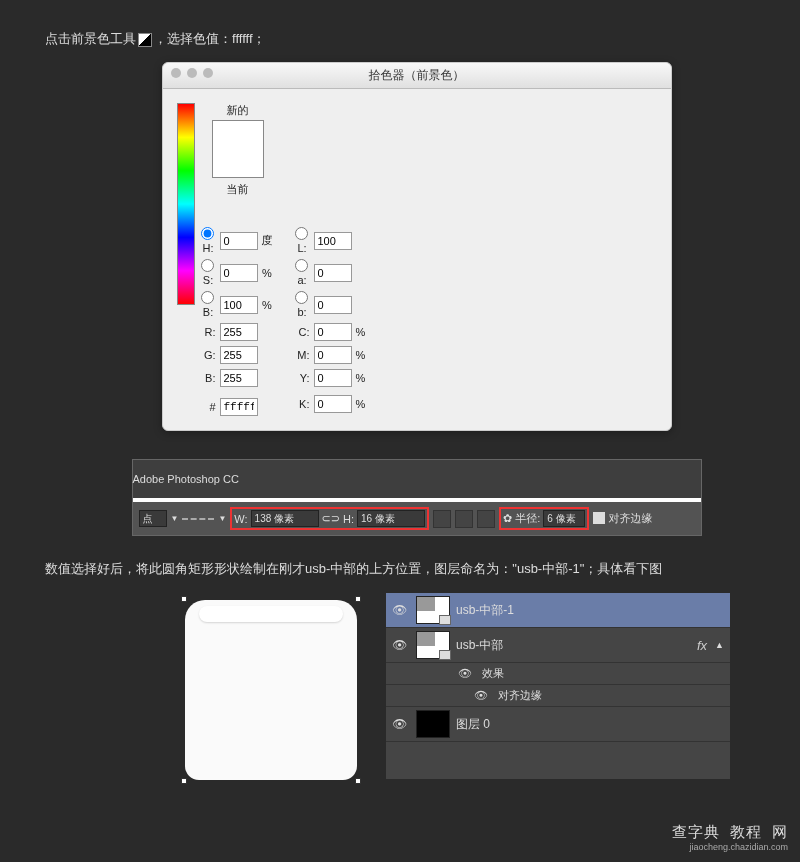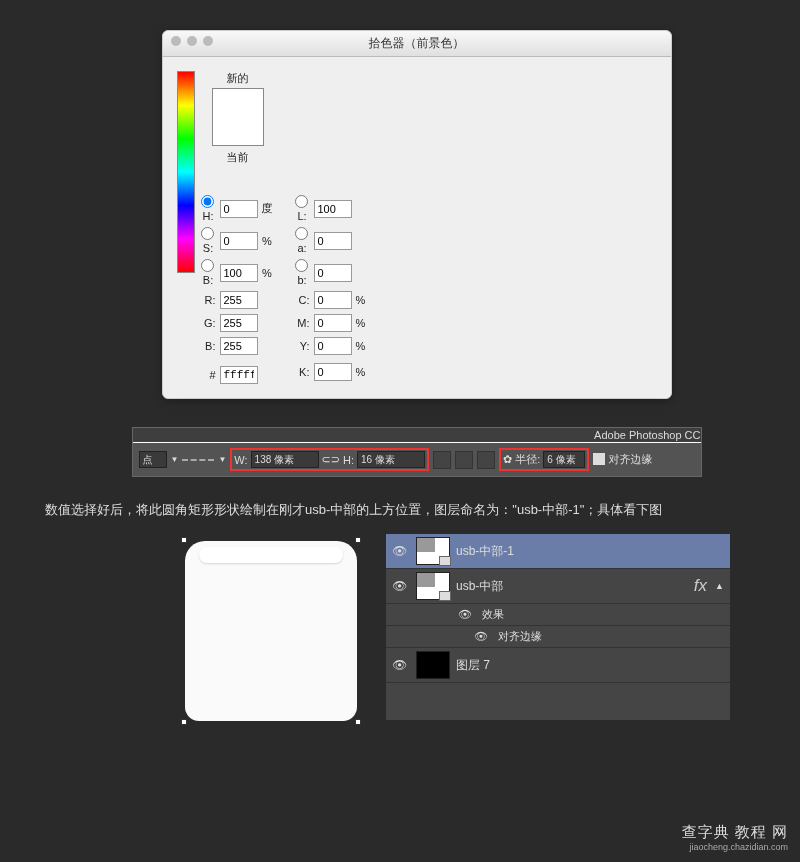--- a/index.html
+++ b/index.html
@@ -115,24 +115,24 @@
   border-radius: 5px;
   vertical-align: middle;
 }
 .ps-bar-wrap {
   width: 570px;
   margin: 0 auto 24px;
   border: 1px solid #666;
 }
 .ps-bar-title {
   background: #3e3e3e;
-  text-align: right;
+  text-align: left;
   font-size: 11px;
-  padding: 1px 0;
-  border-bottom: 1px solid #ffffff;
+  padding: 13px 0;
+  border-bottom: 4px solid #ffffff;
 }
 .ps-bar {
   background: #535353;
   padding: 5px 6px;
   display: flex;
   align-items: center;
   gap: 4px;
   font-size: 11px;
   color: #ddd;
 }
@@ -199,37 +199,40 @@
 .thumb {
   width: 34px; height: 28px;
   background: #fff;
   border: 1px solid #222;
   margin-right: 6px;
   position: relative;
 }
 .thumb.dark { background: #000; }
 .thumb .corner { position: absolute; top: 0; left: 0; width: 18px; height: 14px; background: #999; }
 .thumb .mini { position: absolute; bottom: -2px; right: -2px; width: 12px; height: 10px; background: #ddd; border: 1px solid #666; }
-.fx { margin-left: auto; font-style: italic; padding-right: 4px; color: #ccc; font-size: 17px; }
+.fx { margin-left: auto; font-style: italic; padding-right: 4px; color: #ccc; font-size: 13px; }
 .tri { margin-left: 4px; font-size: 9px; }
 
 .watermark {
   position: absolute;
   bottom: 10px; right: 12px;
   text-align: right;
   font-size: 15px;
 }
-.watermark .cn { letter-spacing: 1px; }
+.watermark .cn { letter-spacing: 1px; font-family: Liberation Mono, monospace; }
 .watermark .en { display: block; font-size: 9px; color: #aaa; }
 </style>
 </head>
 <body>
 
 <div class="content">
 
+  <div class="text-line">
+    <span>点击前景色工具</span><span class="swatch"></span><span>，选择色值：ffffff；</span>
+  </div>
 
   <div class="dialog">
     <div class="titlebar">
       <div class="traffic">
           <span></span>
           <span></span>
           <span></span>
         </div>
       <span>拾色器（前景色）</span>
     </div>
@@ -361,21 +364,21 @@
         <span class="eye">👁</span>
         <span>效果</span>
       </div>
       <div class="layer-row sub" style="padding-left:88px">
         <span class="eye">👁</span>
         <span>对齐边缘</span>
       </div>
       <div class="layer-row">
         <span class="eye">👁</span>
         <span class="thumb dark"></span>
-        <span>图层 7</span>
+        <span>图层 0</span>
       </div>
     </div>
   </div>
 
 </div>
 
 <div class="watermark">
   <span class="cn">查字典 教程 网</span>
   <span class="en">jiaocheng.chazidian.com</span>
 </div>

